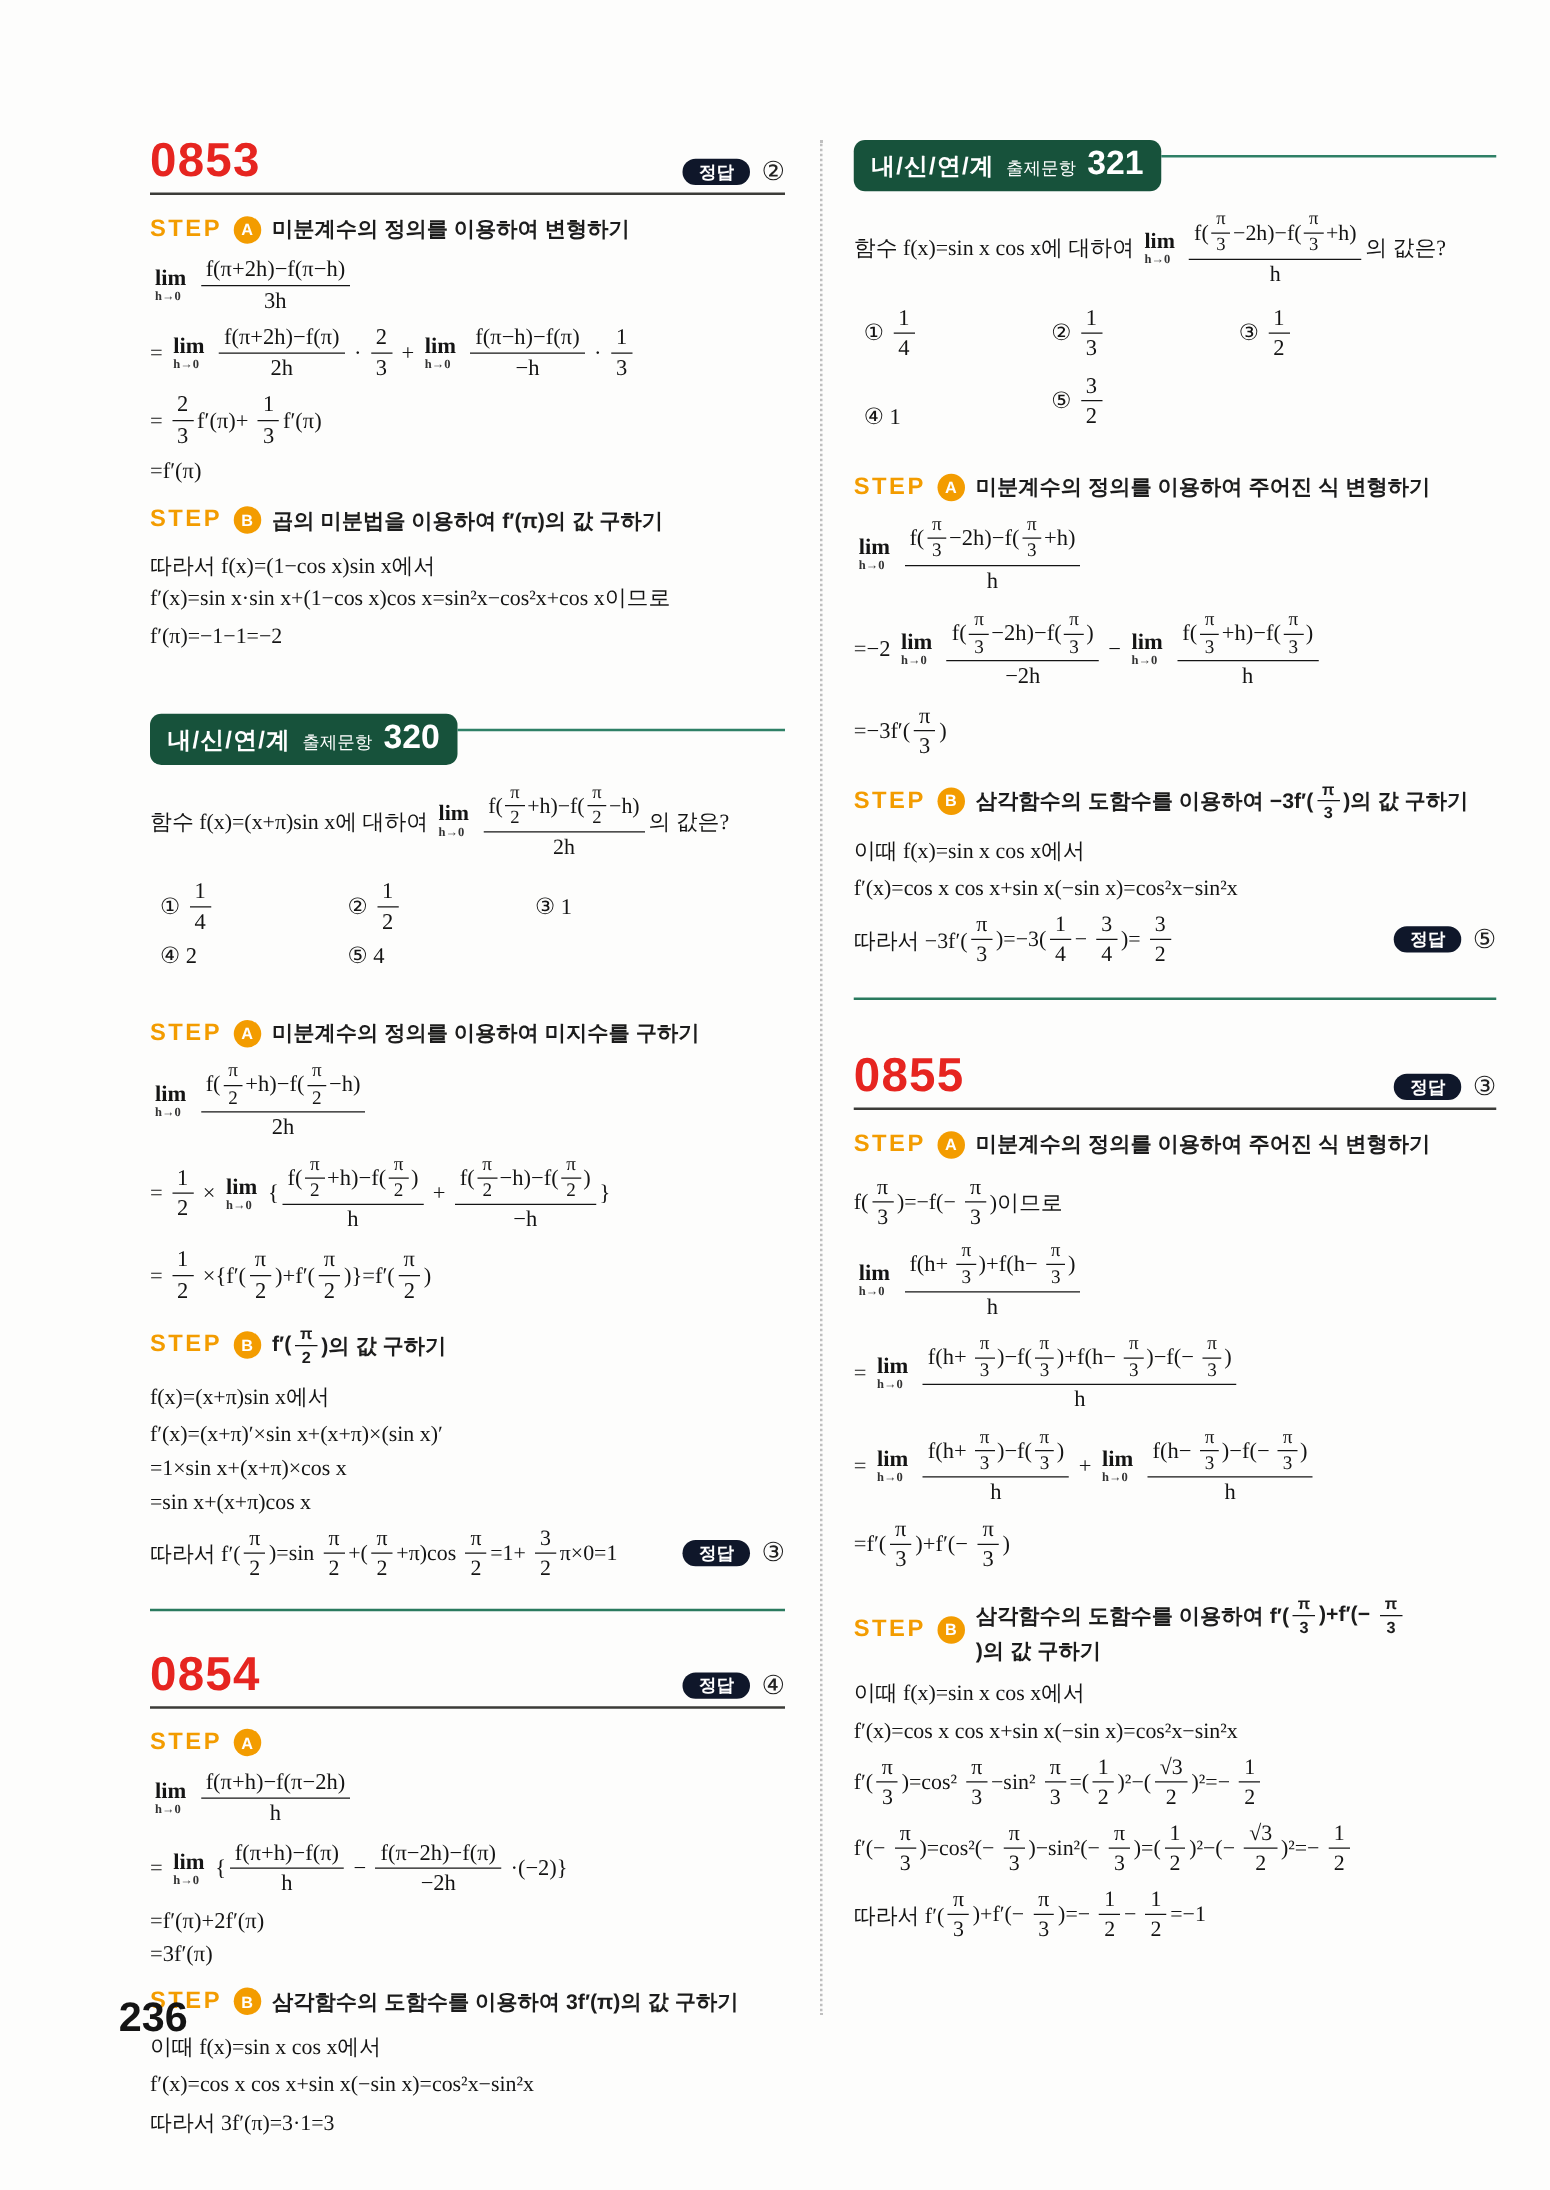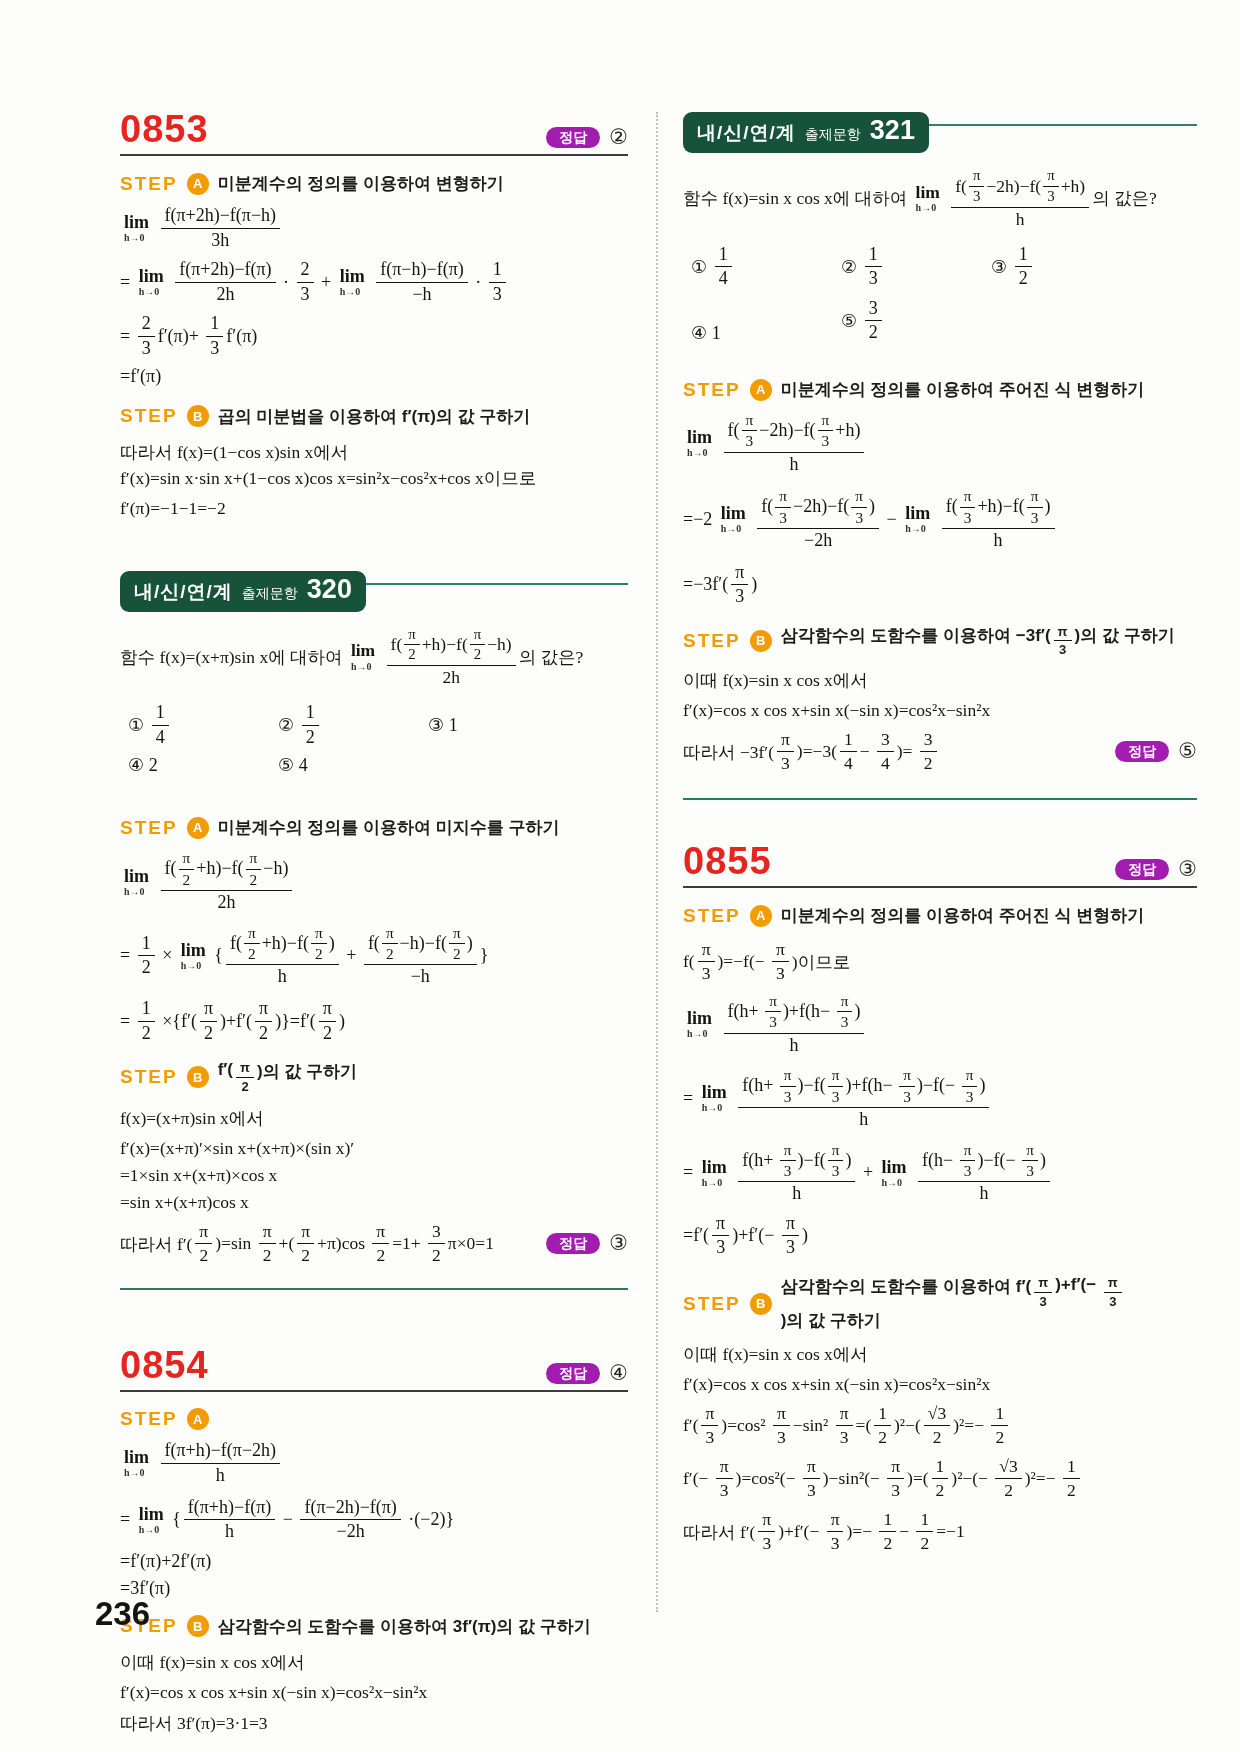--- a/index.html
+++ b/index.html
@@ -7,37 +7,37 @@
   .page{position:relative;width:1240px;height:1752px;background:#fdfdfc;overflow:hidden;}
   .vdivider{position:absolute;left:656px;top:112px;height:1500px;width:0;border-left:2px dotted #bfbfbf;}
   .col{position:absolute;top:0;}
   #col-left{left:120px;width:508px;top:110px;}
   #col-right{left:683px;width:514px;top:112px;}
 
   
   .prob-head{display:flex;align-items:flex-end;justify-content:space-between;border-bottom:2px solid #3c3c38;padding-bottom:6px;}
   .prob-id{font-weight:bold;font-size:38px;line-height:1;color:#e62520;letter-spacing:1px;font-family:"Liberation Sans",sans-serif;}
   .badge{display:flex;align-items:center;gap:9px;}
-  .badge-pill{background:#a21caf;color:#fff;border-radius:999px;padding:3px 13px 4px;font-size:14px;font-weight:bold;line-height:1;}
+  .badge-pill{background:#0f172a;color:#fff;border-radius:999px;padding:3px 13px 4px;font-size:14px;font-weight:bold;line-height:1;}
   .badge-num{font-size:21px;color:#222;font-family:"DejaVu Sans",sans-serif;line-height:1;}
   .answer-row{display:flex;justify-content:space-between;align-items:center;}
 
   
   .linked-head{display:flex;align-items:flex-start;}
   .linked-box{background:#17523b;color:#fff;border-radius:9px;padding:5px 14px 7px;display:flex;align-items:baseline;gap:9px;white-space:nowrap;}
   .linked-tag{font-weight:bold;font-size:19px;letter-spacing:1px;}
   .linked-sub{font-size:14px;}
   .linked-num{font-weight:bold;font-size:27px;line-height:1;}
   .linked-line{flex:1;height:2px;background:#2f8066;margin-top:12px;}
 
   
   .step{display:flex;align-items:center;gap:9px;}
   .step-word{color:#f39c00;font-weight:bold;font-size:19px;letter-spacing:2px;}
   .step-circle{flex:0 0 auto;width:22px;height:22px;border-radius:50%;background:#f39c00;color:#fff;font-weight:bold;display:flex;align-items:center;justify-content:center;font-size:13px;}
-  .step-title{font-weight:bold;font-size:17px;color:#1c1c1c;display:flex;flex-wrap:wrap;}
+  .step-title{font-weight:bold;font-size:17px;color:#1c1c1c;display:flex;align-items:center;flex-wrap:wrap;}
   .step-title .frac{font-size:13px;}
   .step-title .mt{white-space:pre;}
 
   
   .math{font-family:"Liberation Serif","DejaVu Serif","DejaVu Sans",serif;font-size:18px;color:#141414;display:flex;align-items:center;flex-wrap:wrap;row-gap:2px;}
   .math .mt{white-space:pre;}
   .frac{display:inline-flex;flex-direction:column;align-items:center;margin:0 3px;line-height:1.2;vertical-align:middle;}
   .frac .num{display:flex;align-items:center;justify-content:center;padding:0 4px 1px;border-bottom:1.5px solid #141414;}
   .frac .den{display:flex;align-items:center;justify-content:center;padding:1px 4px 0;}
   .frac .frac{font-size:0.85em;margin:0 2px;}
@@ -490,21 +490,21 @@
         <div class="badge">
           <span class="badge-pill">정답</span>
           <span class="badge-num">③</span>
         </div>
       </div>
     </section>
 
     <hr class="sec-divider" style="margin-top:22px;">
 
     <section>
-      <div class="prob-head" style="margin-top:56px;">
+      <div class="prob-head" style="margin-top:32px;">
         <div class="prob-id">0854</div>
         <div class="badge">
           <span class="badge-pill">정답</span>
           <span class="badge-num">④</span>
         </div>
       </div>
       <div class="step" style="margin-top:16px;">
         <span class="step-word">STEP</span>
         <span class="step-circle">A</span>
       </div>

